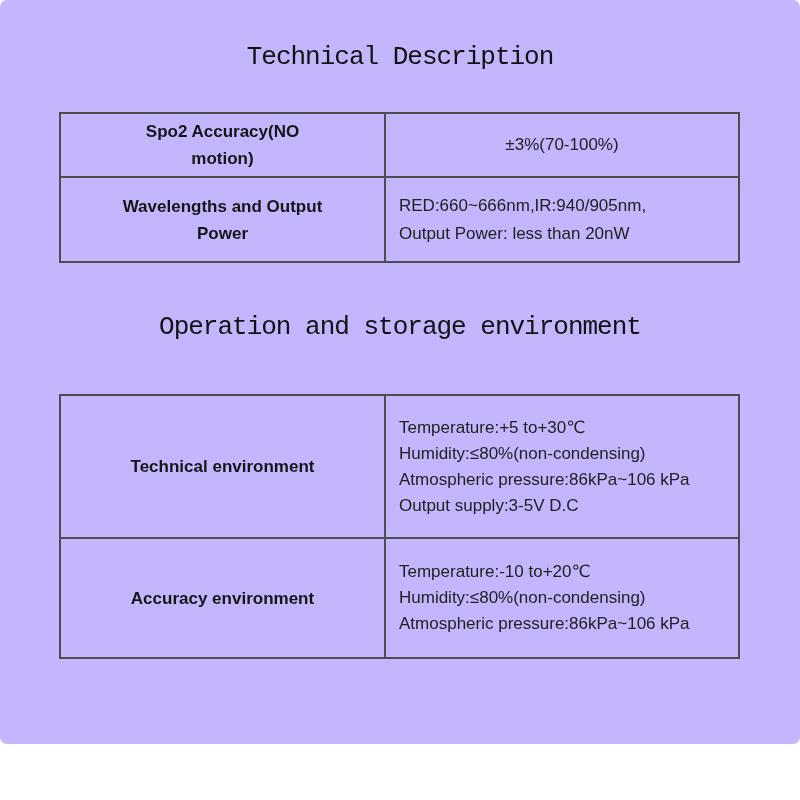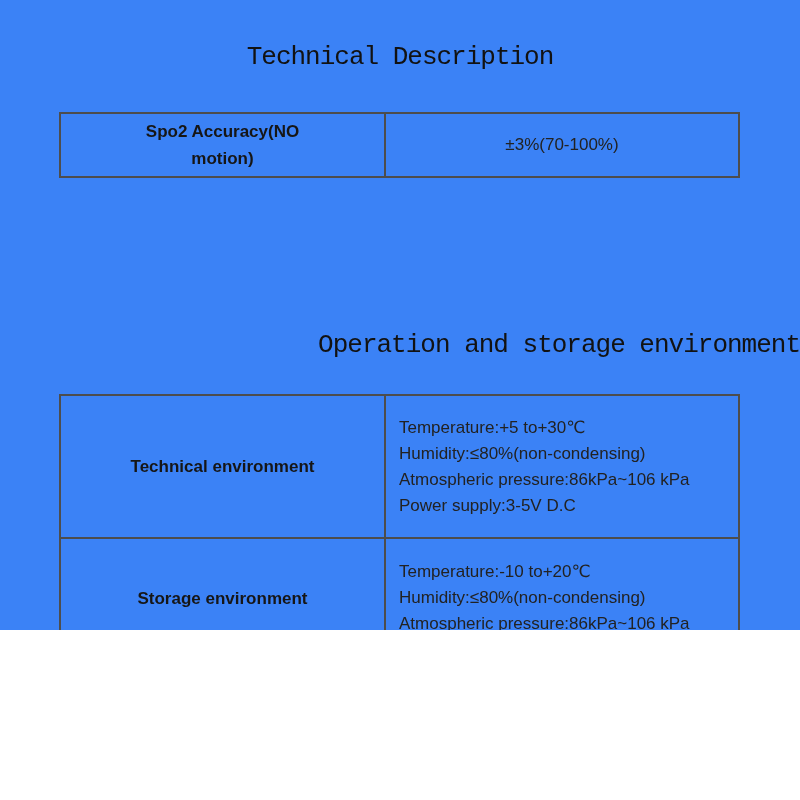--- a/index.html
+++ b/index.html
@@ -3,41 +3,42 @@
 <meta charset="utf-8">
 <style>
   html, body {
     margin: 0;
     padding: 0;
     background: #ffffff;
   }
   .page {
     position: relative;
     width: 800px;
-    height: 630px;
-    background: #3b82f6;
+    height: 744px;
+    background: #c4b5fd;
     font-family: "Liberation Sans", "DejaVu Sans", sans-serif;
     color: #1c1c1c;
     overflow: hidden;
+    border-radius: 7px;
   }
   .heading {
     position: absolute;
     left: 0;
     width: 800px;
     margin: 0;
     text-align: center;
     font-family: "Liberation Mono", "DejaVu Sans Mono", monospace;
     font-weight: normal;
     font-size: 26px;
     letter-spacing: -1px;
     line-height: 30px;
     color: #121212;
   }
   #heading-technical { top: 42px; }
-  #heading-environment { top: 330px; text-align: right; }
+  #heading-environment { top: 312px; }
 
   table.spec-table {
     position: absolute;
     left: 59px;
     width: 679px;
     border-collapse: collapse;
     table-layout: fixed;
   }
   #technical-table { top: 112px; }
   #environment-table { top: 394px; }
@@ -78,42 +79,49 @@
       <col style="width:325px">
       <col style="width:354px">
     </colgroup>
     <tbody>
       <tr class="t-row-0">
         <td class="label-cell">Spo2 Accuracy(NO motion)</td>
         <td class="value-cell value-center">
           <div class="value-line">±3%(70-100%)</div>
         </td>
       </tr>
+      <tr class="t-row-2">
+        <td class="label-cell">Wavelengths and Output Power</td>
+        <td class="value-cell value-left">
+          <div class="value-line">RED:660~666nm,IR:940/905nm,</div>
+          <div class="value-line">Output Power: less than 20nW</div>
+        </td>
+      </tr>
     </tbody>
   </table>
 
   <h1 class="heading" id="heading-environment">Operation and storage environment</h1>
 
   <table class="spec-table" id="environment-table">
     <colgroup>
       <col style="width:325px">
       <col style="width:354px">
     </colgroup>
     <tbody>
       <tr class="e-row-0">
         <td class="label-cell">Technical environment</td>
         <td class="value-cell value-left">
           <div class="value-line">Temperature:+5 to+30℃</div>
           <div class="value-line">Humidity:≤80%(non-condensing)</div>
           <div class="value-line">Atmospheric pressure:86kPa~106 kPa</div>
-          <div class="value-line">Power supply:3-5V D.C</div>
+          <div class="value-line">Output supply:3-5V D.C</div>
         </td>
       </tr>
       <tr class="e-row-1">
-        <td class="label-cell">Storage environment</td>
+        <td class="label-cell">Accuracy environment</td>
         <td class="value-cell value-left">
           <div class="value-line">Temperature:-10 to+20℃</div>
           <div class="value-line">Humidity:≤80%(non-condensing)</div>
           <div class="value-line">Atmospheric pressure:86kPa~106 kPa</div>
         </td>
       </tr>
     </tbody>
   </table>
 
 </div>

